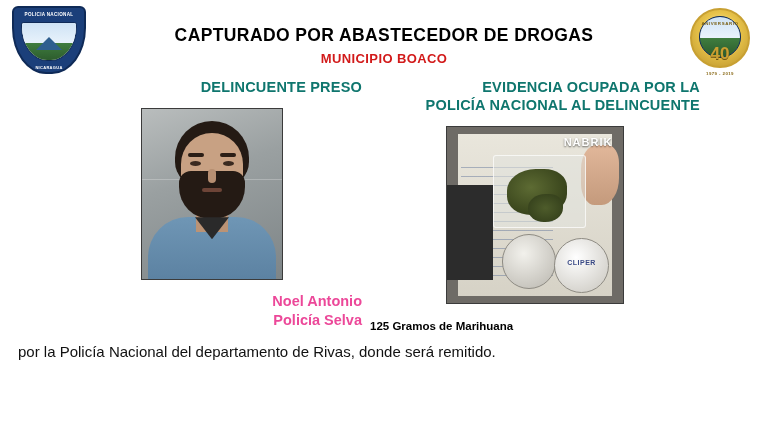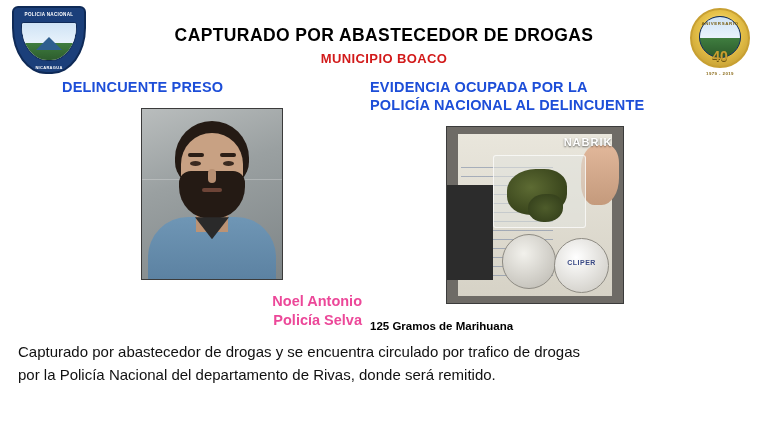--- a/index.html
+++ b/index.html
@@ -145,21 +145,21 @@
   }
   .emblem-core .ground {
     position:absolute; left:0; right:0; bottom:0; height: 48%;
     background: linear-gradient(#3f7d3f,#2b5a2b);
   }
   .emblem-num {
     position: absolute;
     left: 0; right: 0;
     bottom: 12px;
     text-align: center;
-    font-size: 14px;
+    font-size: 17px;
     font-weight: bold;
     color: #c8a032;
     text-shadow: 0 1px 0 #6b5312;
   }
   .emblem-word {
     position: absolute;
     left: 0; right: 0;
     top: 17px;
     text-align: center;
     font-size: 4.4px;
@@ -184,25 +184,25 @@
     height: 262px;
   }
   .col {
     position: absolute;
     top: 0;
   }
   .col-left  { left: 62px;  width: 300px; }
   .col-right { left: 370px; width: 330px; }
 
   .col-heading {
-    text-align: left;
+    text-align: right;
     font-size: 14.5px;
     font-weight: bold;
     line-height: 1.25;
-    color: #1d4ed8;
+    color: #0f766e;
     letter-spacing: 0.2px;
   }
 
   .photo-frame {
     margin: 12px auto 0 auto;
     border: 1px solid #3b3b3b;
     background: #000;
     overflow: hidden;
     position: relative;
   }
@@ -465,15 +465,14 @@
         <div class="ev-tin2-text">CLIPER</div>
       </div>
     </div>
 
     <div class="caption-evidence">125 Gramos de Marihuana</div>
   </div>
 
 </div>
 
 <div class="footer">
-  <div>Capturado por abastecedor de drogas y se encuentra circulado por trafico de drogas</div>
   <div>por la Policía Nacional del departamento de Rivas, donde será remitido.</div>
 </div>
 
 </body></html>

